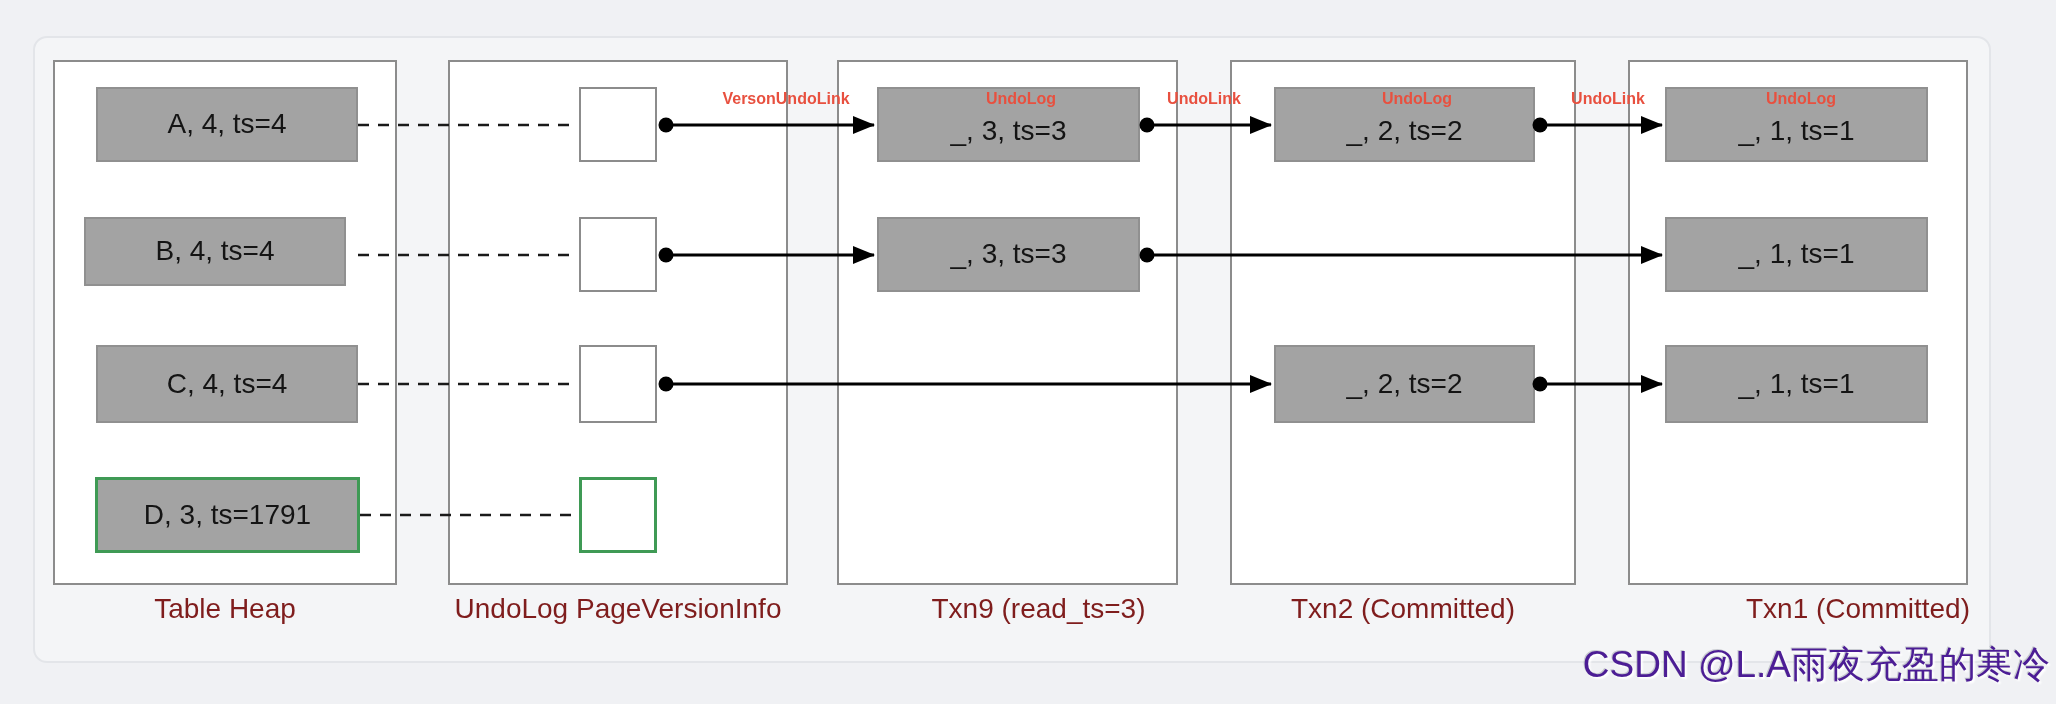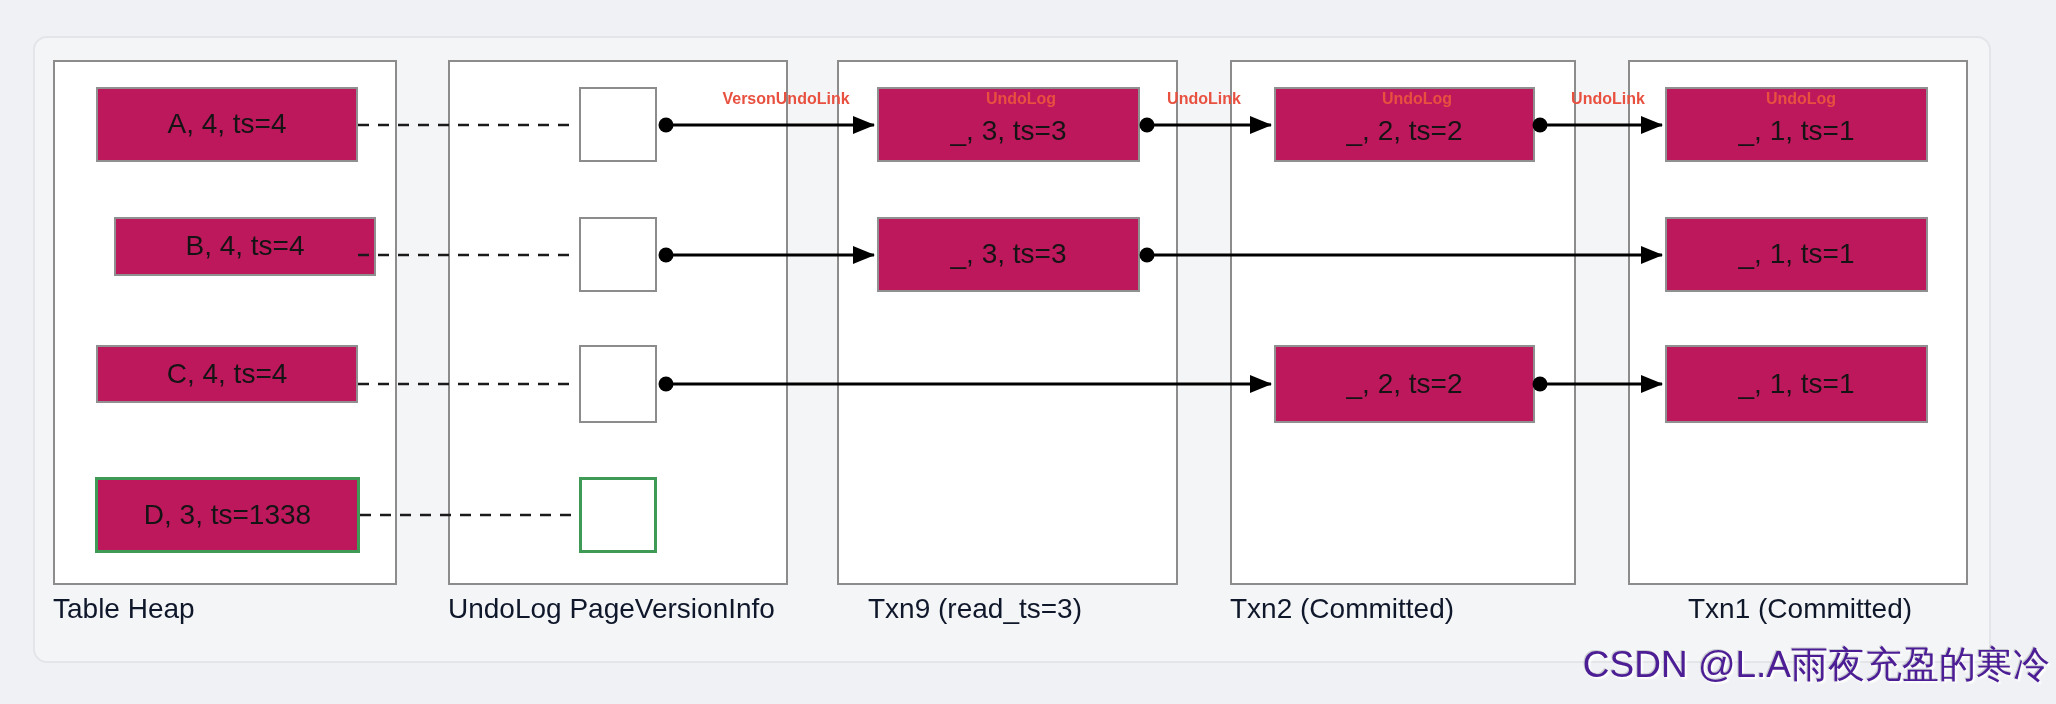--- a/index.html
+++ b/index.html
@@ -13,24 +13,24 @@
     position:absolute; left:33px; top:36px; width:1958px; height:627px;
     background:#f4f5f7; border:2px solid #e3e5e9; border-radius:14px;
     box-sizing:border-box;
   }
   .col {
     position:absolute; top:60px; height:525px; background:#ffffff;
     border:2px solid #8c8c8c; box-sizing:border-box; z-index:1;
   }
   .col-label {
     position:absolute; top:592px; font-size:28px; line-height:34px;
-    text-align:left; z-index:2; color:#0f172a;
+    text-align:center; z-index:2; color:#7f1d1d;
   }
   .cell {
-    position:absolute; background:#be185d; border:2px solid #909090;
+    position:absolute; background:#a3a3a3; border:2px solid #909090;
     box-sizing:border-box; display:flex; align-items:center; justify-content:center;
     font-size:28px; line-height:1.1; z-index:2; white-space:nowrap;
   }
   .cell.green { border:3px solid #3f9a55; }
   .square {
     position:absolute; background:#ffffff; border:2px solid #8c8c8c;
     box-sizing:border-box; z-index:2;
   }
   .square.green { border:3px solid #3f9a55; }
   .undo-low { align-items:flex-start; padding-top:27px; }
@@ -61,23 +61,23 @@
 <div class="col" style="left:1230px;width:346px"></div>
 <div class="col" style="left:1628px;width:340px"></div>
 
 <div class="col-label" style="left:53px;width:344px">Table Heap</div>
 <div class="col-label" style="left:448px;width:340px">UndoLog PageVersionInfo</div>
 <div class="col-label" style="left:868px;width:341px">Txn9 (read_ts=3)</div>
 <div class="col-label" style="left:1230px;width:346px">Txn2 (Committed)</div>
 <div class="col-label" style="left:1688px;width:340px">Txn1 (Committed)</div>
 
 <div class="cell" style="left:96px;top:87px;width:262px;height:75px">A, 4, ts=4</div>
-<div class="cell" style="left:114px;top:217px;width:262px;height:59px">B, 4, ts=4</div>
-<div class="cell" style="left:96px;top:345px;width:262px;height:58px">C, 4, ts=4</div>
-<div class="cell green" style="left:95px;top:477px;width:265px;height:76px">D, 3, ts=1338</div>
+<div class="cell" style="left:84px;top:217px;width:262px;height:69px">B, 4, ts=4</div>
+<div class="cell" style="left:96px;top:345px;width:262px;height:78px">C, 4, ts=4</div>
+<div class="cell green" style="left:95px;top:477px;width:265px;height:76px">D, 3, ts=1791</div>
 
 <div class="square" style="left:579px;top:87px;width:78px;height:75px"></div>
 <div class="square" style="left:579px;top:217px;width:78px;height:75px"></div>
 <div class="square" style="left:579px;top:345px;width:78px;height:78px"></div>
 <div class="square green" style="left:579px;top:477px;width:78px;height:76px"></div>
 
 <div class="cell undo-low" style="left:877px;top:87px;width:263px;height:75px">_, 3, ts=3</div>
 <div class="cell" style="left:877px;top:217px;width:263px;height:75px">_, 3, ts=3</div>
 
 <div class="cell undo-low" style="left:1274px;top:87px;width:261px;height:75px">_, 2, ts=2</div>

